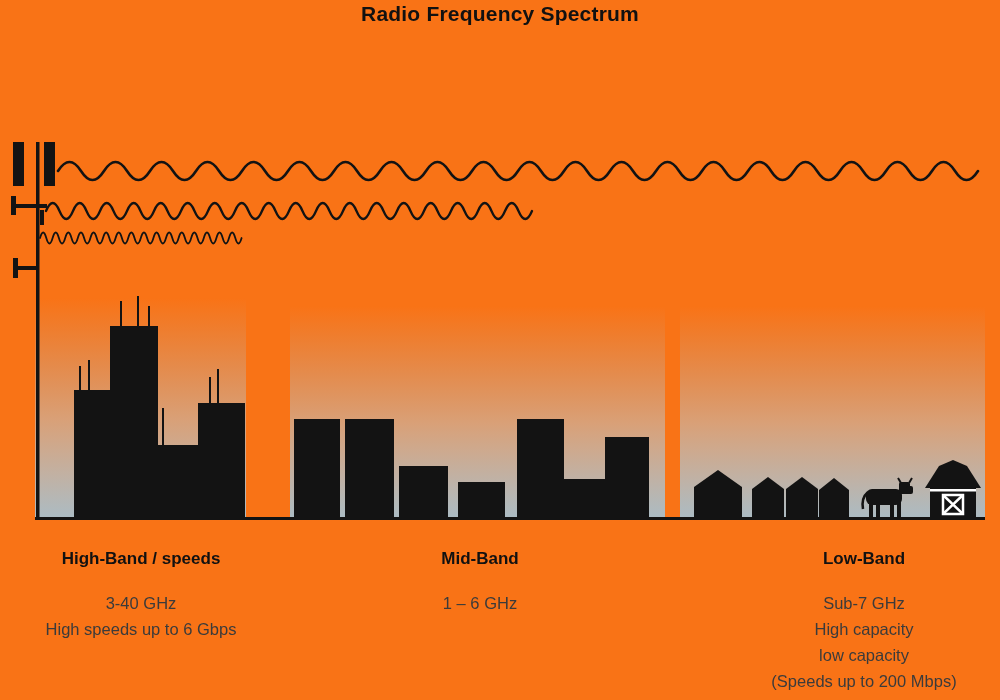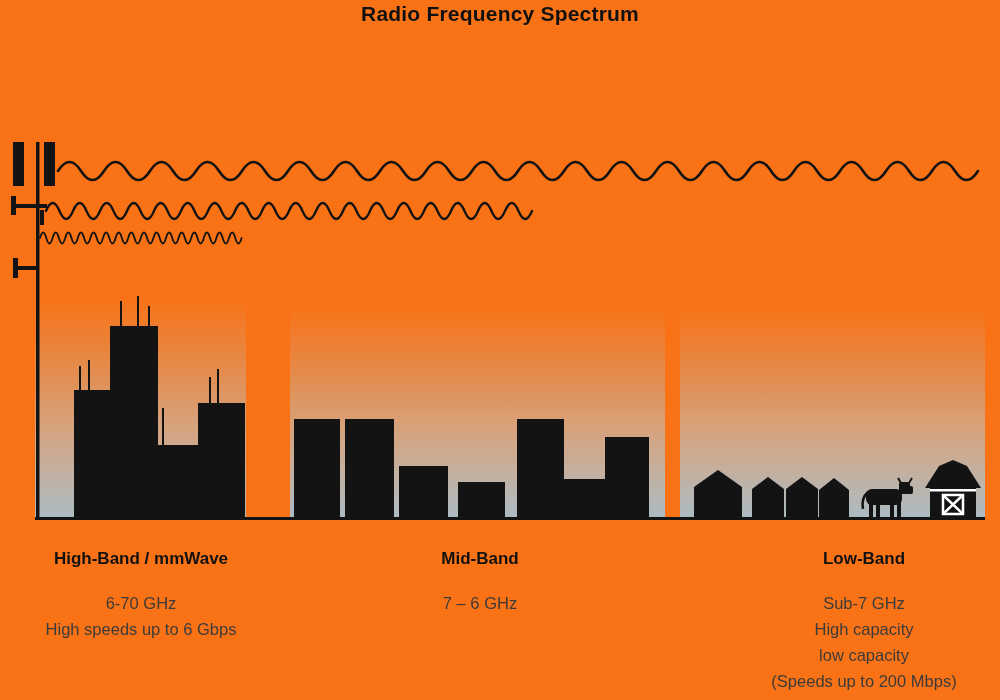--- a/index.html
+++ b/index.html
@@ -100,28 +100,28 @@
         <rect x="930" y="489" width="46" height="2.5" fill="#fff"></rect>
         <rect x="943" y="495" width="20" height="19" fill="none" class="whiteline" stroke-width="2.5"></rect>
         <path d="M943 495 L963 514 M963 495 L943 514" class="whiteline" stroke-width="2.5"></path>
       </g>
     </g>
 
     <rect class="sil" x="35" y="517" width="950" height="3"></rect>
   </svg>
 
   <div class="caption" style="left:21px;width:240px">
-    <div class="band-label">High-Band / mmWave</div>
-    <div class="band-line">6-70 GHz</div>
+    <div class="band-label">High-Band / speeds</div>
+    <div class="band-line">3-40 GHz</div>
     <div class="band-line">High speeds up to 6 Gbps</div>
   </div>
 
   <div class="caption" style="left:360px;width:240px">
     <div class="band-label">Mid-Band</div>
-    <div class="band-line">7 – 6 GHz</div>
+    <div class="band-line">1 – 6 GHz</div>
   </div>
 
   <div class="caption" style="left:724px;width:280px">
     <div class="band-label">Low-Band</div>
     <div class="band-line">Sub-7 GHz</div>
     <div class="band-line">High capacity</div>
     <div class="band-line">low capacity</div>
     <div class="band-line">(Speeds up to 200 Mbps)</div>
   </div>
 

